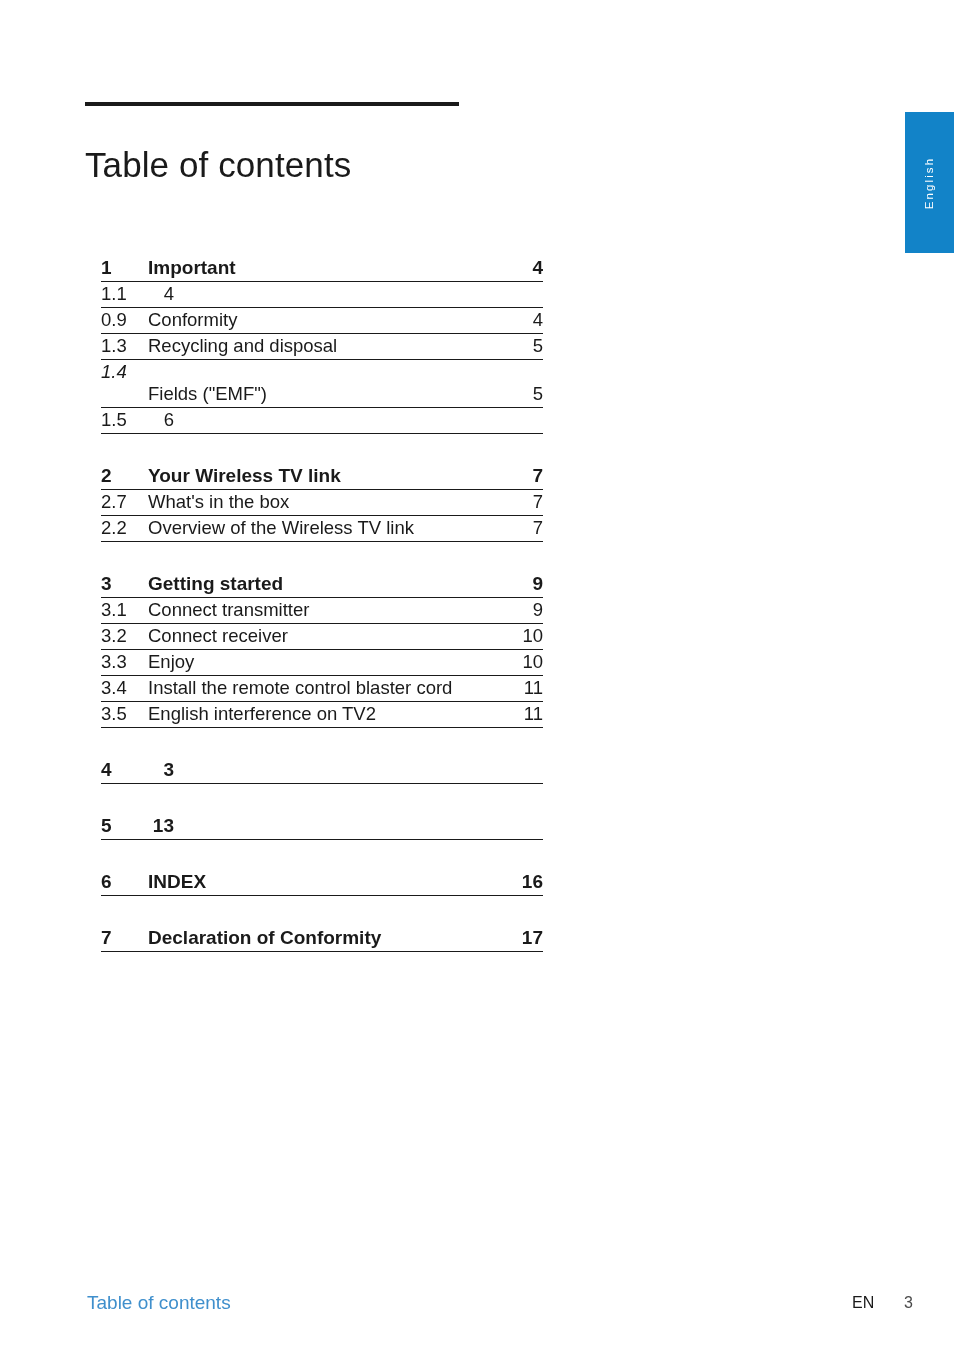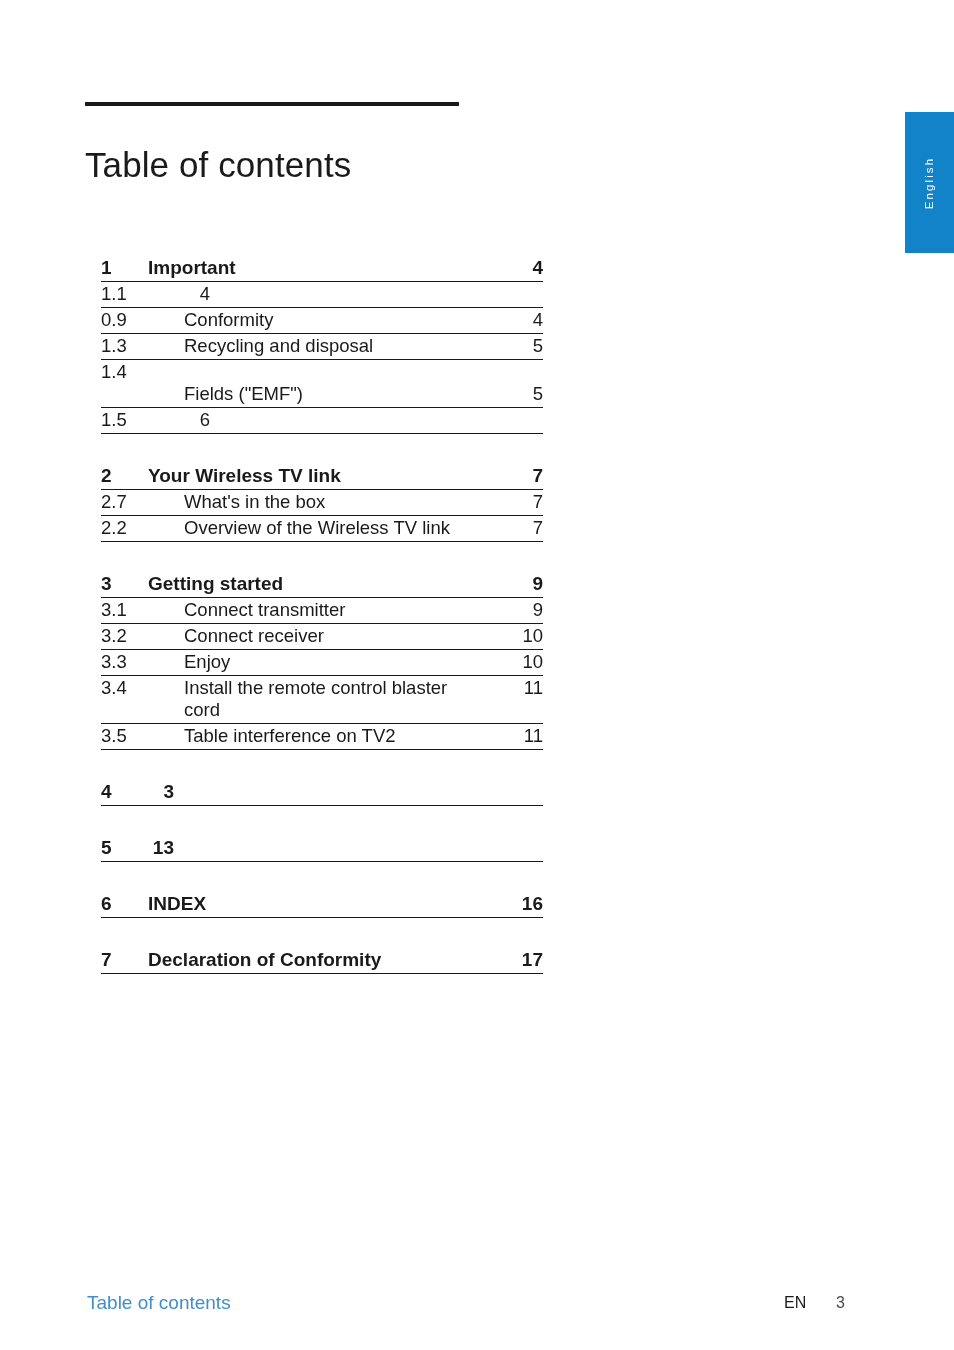--- a/index.html
+++ b/index.html
@@ -73,21 +73,20 @@
   }
   .toc-row {
     display: flex;
     align-items: baseline;
     border-bottom: 1.5px solid #1a1a1a;
     padding-bottom: 2px;
     padding-top: 2px;
   }
   .toc-row.sub {
     padding-top: 1px;
-    gap: 36px;
   }
   .toc-num {
     width: 47px;
     flex: 0 0 47px;
     font-size: 18.5px;
   }
   .toc-label {
     flex: 1 1 auto;
     font-size: 18.5px;
     padding-right: 8px;
@@ -101,41 +100,42 @@
   .toc-row.major .toc-num,
   .toc-row.major .toc-label,
   .toc-row.major .toc-page {
     font-weight: bold;
     font-size: 19px;
   }
   
   .toc-row.wrap-top {
     border-bottom: none;
     padding-bottom: 0;
+    font-style: italic;
   }
   .toc-row.wrap-bottom {
     padding-top: 0;
   }
   .toc-row.wrap-bottom .toc-num {
     visibility: hidden;
   }
 
   
   .footer-left {
     position: absolute;
     left: 87px;
     top: 1292px;
     font-size: 19px;
     color: #3f8fcc;
     font-weight: 300;
   }
   .footer-right {
     position: absolute;
     top: 1294px;
-    left: 784px;
+    left: 852px;
     width: 100px;
     display: flex;
     align-items: baseline;
   }
   .footer-en {
     font-size: 16px;
     color: #1a1a1a;
     width: 52px;
   }
   .footer-pageno {
@@ -226,21 +226,21 @@
         <span class="toc-label">Enjoy</span>
         <span class="toc-page">10</span>
       </div>
       <div class="toc-row sub">
         <span class="toc-num">3.4</span>
         <span class="toc-label">Install the remote control blaster cord</span>
         <span class="toc-page">11</span>
       </div>
       <div class="toc-row sub">
         <span class="toc-num">3.5</span>
-        <span class="toc-label">Table interference on TV2</span>
+        <span class="toc-label">English interference on TV2</span>
         <span class="toc-page">11</span>
       </div>
     </div>
     <div class="toc-group">
       <div class="toc-row major">
         <span class="toc-num">4</span>
         <span class="toc-page">3</span>
       </div>
     </div>
     <div class="toc-group">

